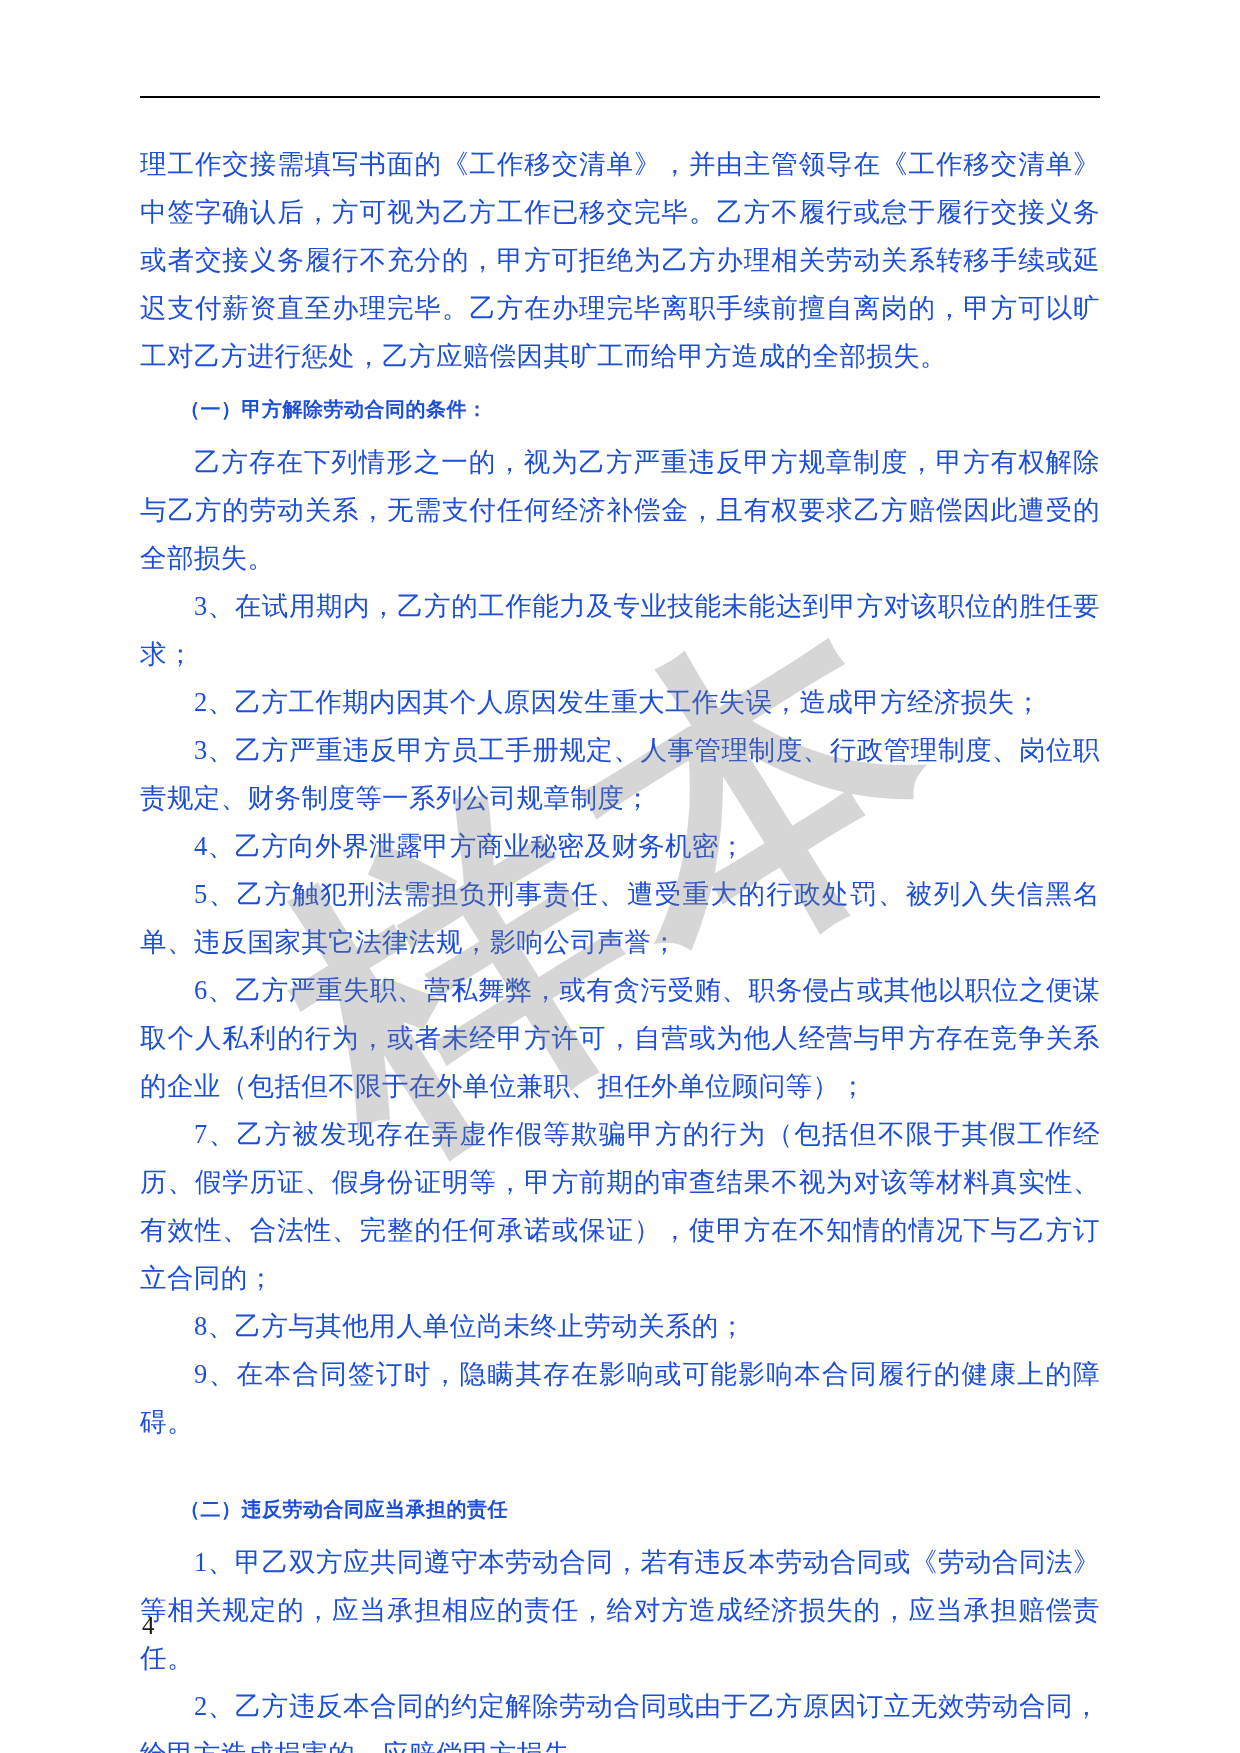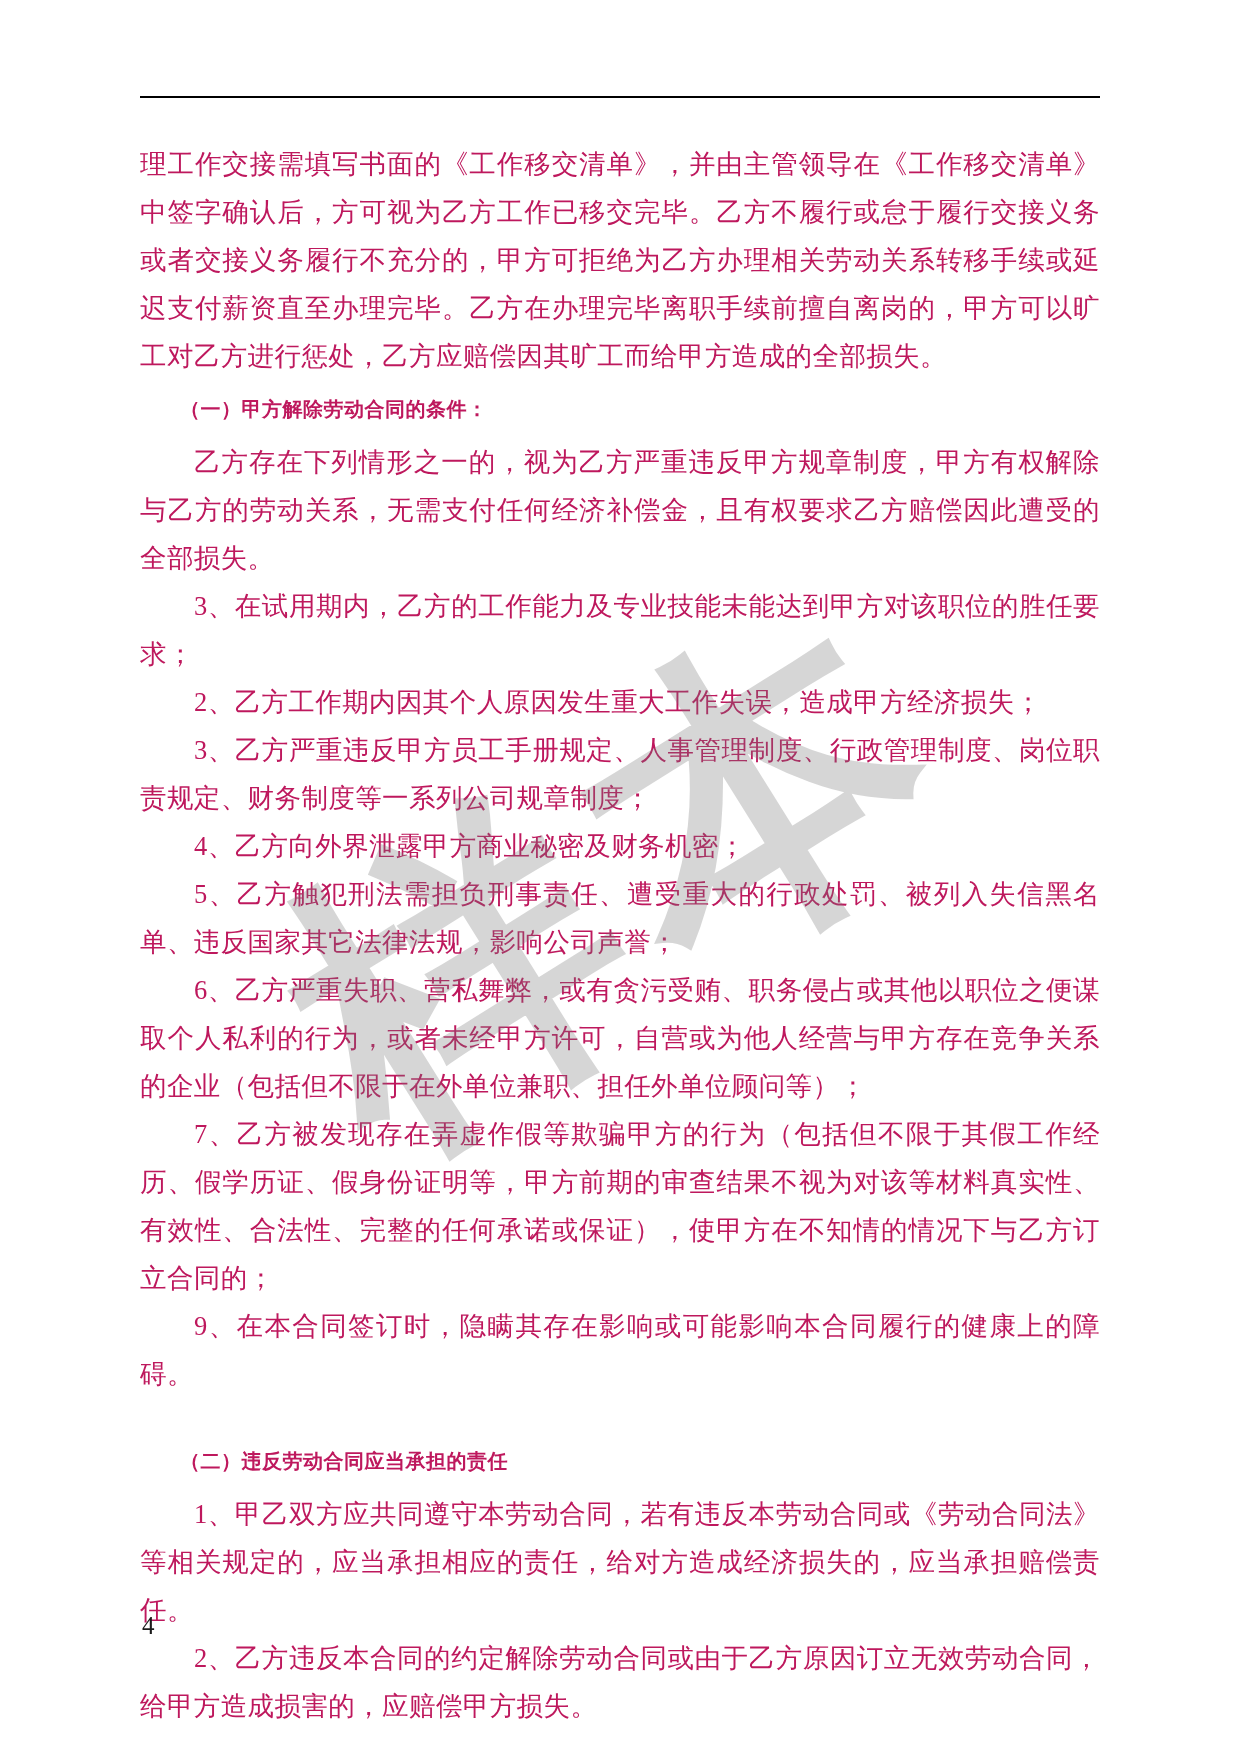--- a/index.html
+++ b/index.html
@@ -47,21 +47,21 @@
   .top-rule {
     width: 960px;
     height: 0;
     border-top: 2px solid #000000;
     margin-bottom: 42px;
   }
   p {
     margin: 0;
     font-size: 26.5px;
     line-height: 48px;
-    color: #be185d;
+    color: #1d4ed8;
     text-align: justify;
     text-justify: inter-ideograph;
     letter-spacing: 0.4px;
   }
   p.body {
     text-indent: 0;
   }
   p.indent {
     text-indent: 54px;
   }
@@ -102,20 +102,21 @@
 
     <p class="indent">乙方存在下列情形之一的，视为乙方严重违反甲方规章制度，甲方有权解除与乙方的劳动关系，无需支付任何经济补偿金，且有权要求乙方赔偿因此遭受的全部损失。</p>
 
     <p class="indent">3、在试用期内，乙方的工作能力及专业技能未能达到甲方对该职位的胜任要求；</p>
     <p class="indent">2、乙方工作期内因其个人原因发生重大工作失误，造成甲方经济损失；</p>
     <p class="indent">3、乙方严重违反甲方员工手册规定、人事管理制度、行政管理制度、岗位职责规定、财务制度等一系列公司规章制度；</p>
     <p class="indent">4、乙方向外界泄露甲方商业秘密及财务机密；</p>
     <p class="indent">5、乙方触犯刑法需担负刑事责任、遭受重大的行政处罚、被列入失信黑名单、违反国家其它法律法规，影响公司声誉；</p>
     <p class="indent">6、乙方严重失职、营私舞弊，或有贪污受贿、职务侵占或其他以职位之便谋取个人私利的行为，或者未经甲方许可，自营或为他人经营与甲方存在竞争关系的企业（包括但不限于在外单位兼职、担任外单位顾问等）；</p>
     <p class="indent">7、乙方被发现存在弄虚作假等欺骗甲方的行为（包括但不限于其假工作经历、假学历证、假身份证明等，甲方前期的审查结果不视为对该等材料真实性、有效性、合法性、完整的任何承诺或保证），使甲方在不知情的情况下与乙方订立合同的；</p>
+    <p class="indent">8、乙方与其他用人单位尚未终止劳动关系的；</p>
     <p class="indent">9、在本合同签订时，隐瞒其存在影响或可能影响本合同履行的健康上的障碍。</p>
 
     <div class="gap-med"></div>
 
     <p class="heading">（二）违反劳动合同应当承担的责任</p>
 
     <p class="indent">1、甲乙双方应共同遵守本劳动合同，若有违反本劳动合同或《劳动合同法》等相关规定的，应当承担相应的责任，给对方造成经济损失的，应当承担赔偿责任。</p>
     <p class="indent">2、乙方违反本合同的约定解除劳动合同或由于乙方原因订立无效劳动合同，给甲方造成损害的，应赔偿甲方损失。</p>
 
   </div>

